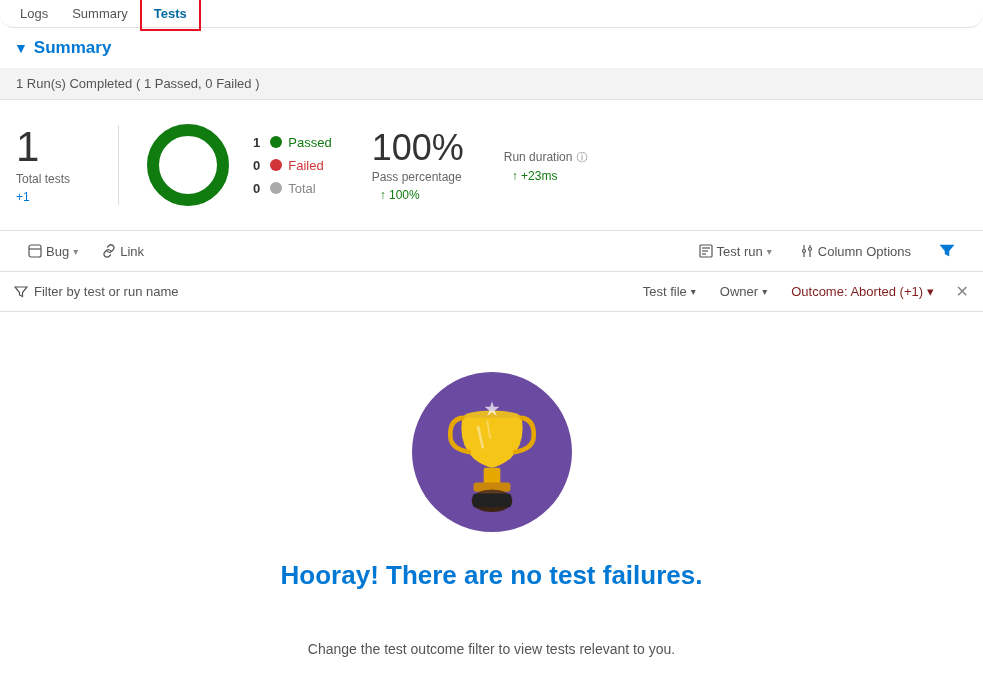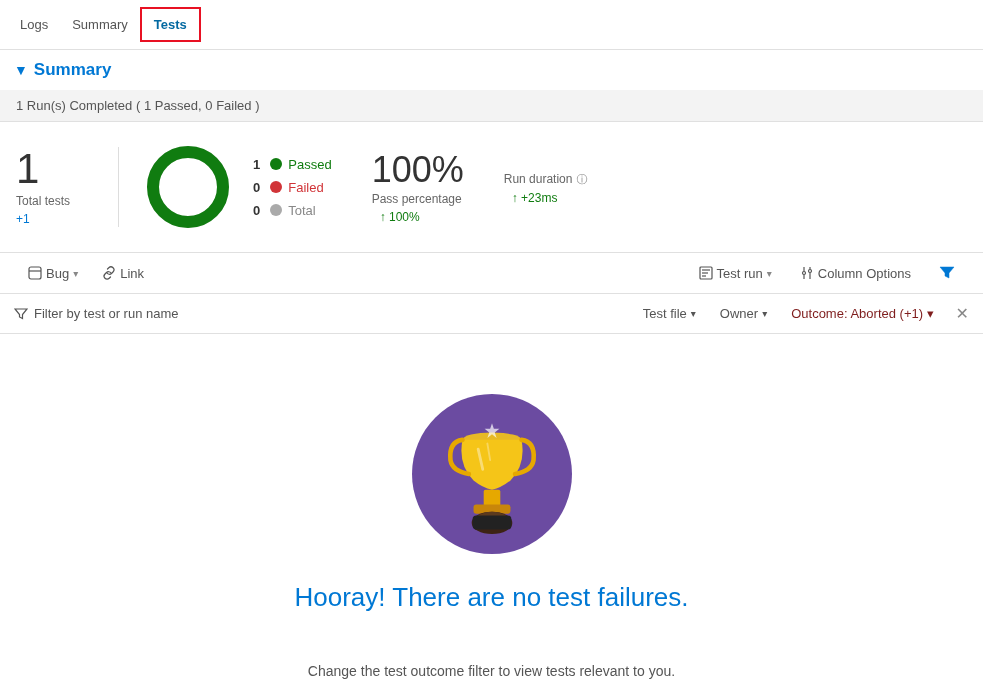--- a/index.html
+++ b/index.html
@@ -1,19 +1,19 @@
 <!DOCTYPE html>
 <html><head>
   <meta charset="utf-8">
   <style>
     * { box-sizing: border-box; margin: 0; padding: 0; }
     body { font-family: 'Segoe UI', Arial, sans-serif; font-size: 13px; color: #333; background: #fff; width: 983px; }
 
     
-    .tabs { display: flex; align-items: center; border-bottom: 1px solid #e0e0e0; padding: 0 8px; height: 50px; }
+    .tabs { display: flex; align-items: center; border-bottom: 1px solid #e0e0e0; padding: 0 8px; height: 28px; border-radius: 15px; }
     .tab { padding: 8px 12px; cursor: pointer; color: #555; font-size: 13px; }
     .tab.active { color: #0369a1; border: 2px solid #e81123; font-weight: 700; }
 
     
     .summary-header { display: flex; align-items: center; padding: 10px 14px; background: #fff; }
     .summary-chevron { color: #0078d4; margin-right: 6px; font-size: 14px; }
     .summary-title { color: #0078d4; font-size: 17px; font-weight: 600; }
 
     
     .run-info-bar { background: #f3f3f3; padding: 8px 16px; font-size: 13px; color: #555; border-bottom: 1px solid #e0e0e0; }
@@ -68,21 +68,21 @@
     .outcome-btn { display: flex; align-items: center; gap: 4px; cursor: pointer; color: #7f1d1d; font-size: 13px; padding: 4px 8px; }
     .close-btn { cursor: pointer; color: #888; font-size: 16px; margin-left: 6px; }
 
     
     .main-content { display: flex; flex-direction: column; align-items: center; justify-content: center; padding: 60px 20px 40px; }
 
     
     .trophy-container { width: 160px; height: 160px; border-radius: 50%; background: #6b4ba1; display: flex; align-items: center; justify-content: center; margin-bottom: 28px; overflow: hidden; }
     .trophy-svg { width: 110px; height: 120px; }
 
-    .hooray-text { font-size: 26px; font-weight: 400; color: #0078d4; margin-bottom: 10px; }
+    .hooray-text { font-size: 26px; font-weight: 700; color: #0078d4; margin-bottom: 10px; }
     .sub-text { font-size: 14px; color: #555; margin-top: 40px; }
   </style>
 </head>
 <body>
 
 <div class="tabs">
   <div class="tab">Logs</div>
   <div class="tab">Summary</div>
   <div class="tab active">Tests</div>
 </div>

